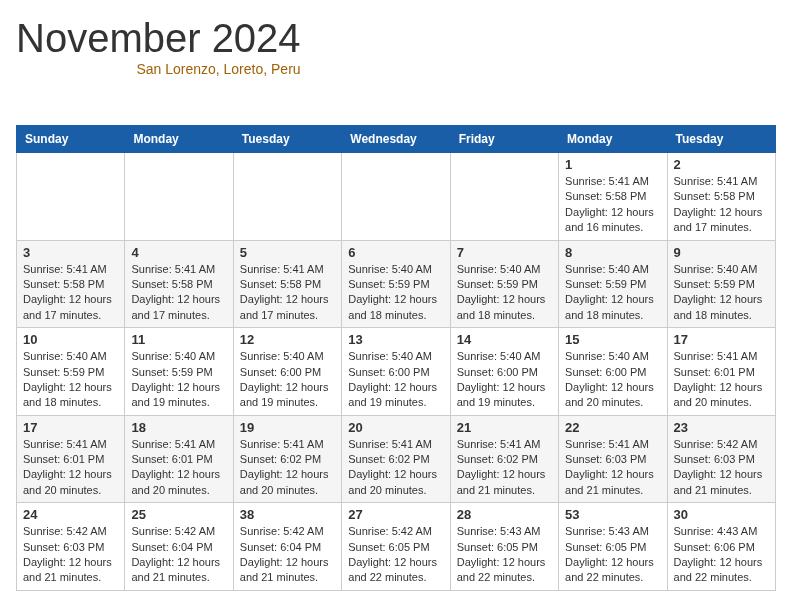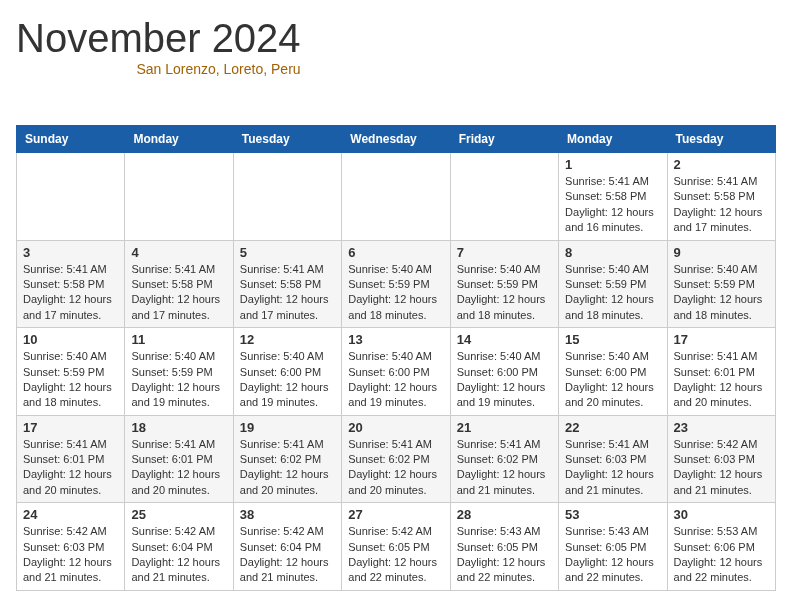--- a/index.html
+++ b/index.html
@@ -292,19 +292,19 @@
 Daylight: 12 hours and 22 minutes.</div>
         </td>
         <td>
           <span class="day-num">53</span>
           <div class="day-info">Sunrise: 5:43 AM
 Sunset: 6:05 PM
 Daylight: 12 hours and 22 minutes.</div>
         </td>
         <td>
           <span class="day-num">30</span>
-          <div class="day-info">Sunrise: 5:53 AM
+          <div class="day-info">Sunrise: 4:43 AM
 Sunset: 6:06 PM
 Daylight: 12 hours and 22 minutes.</div>
         </td>
       </tr>
     </tbody>
 </table>
 
 </body></html>

